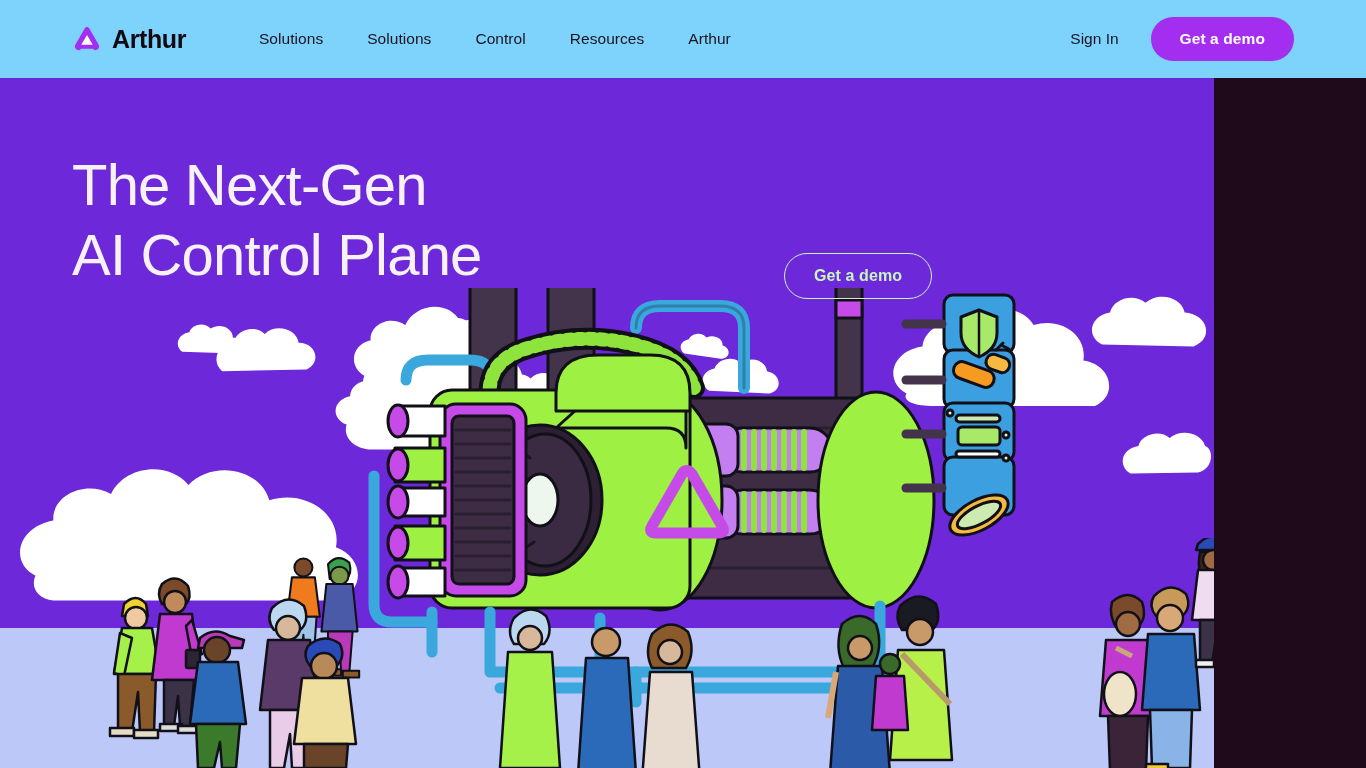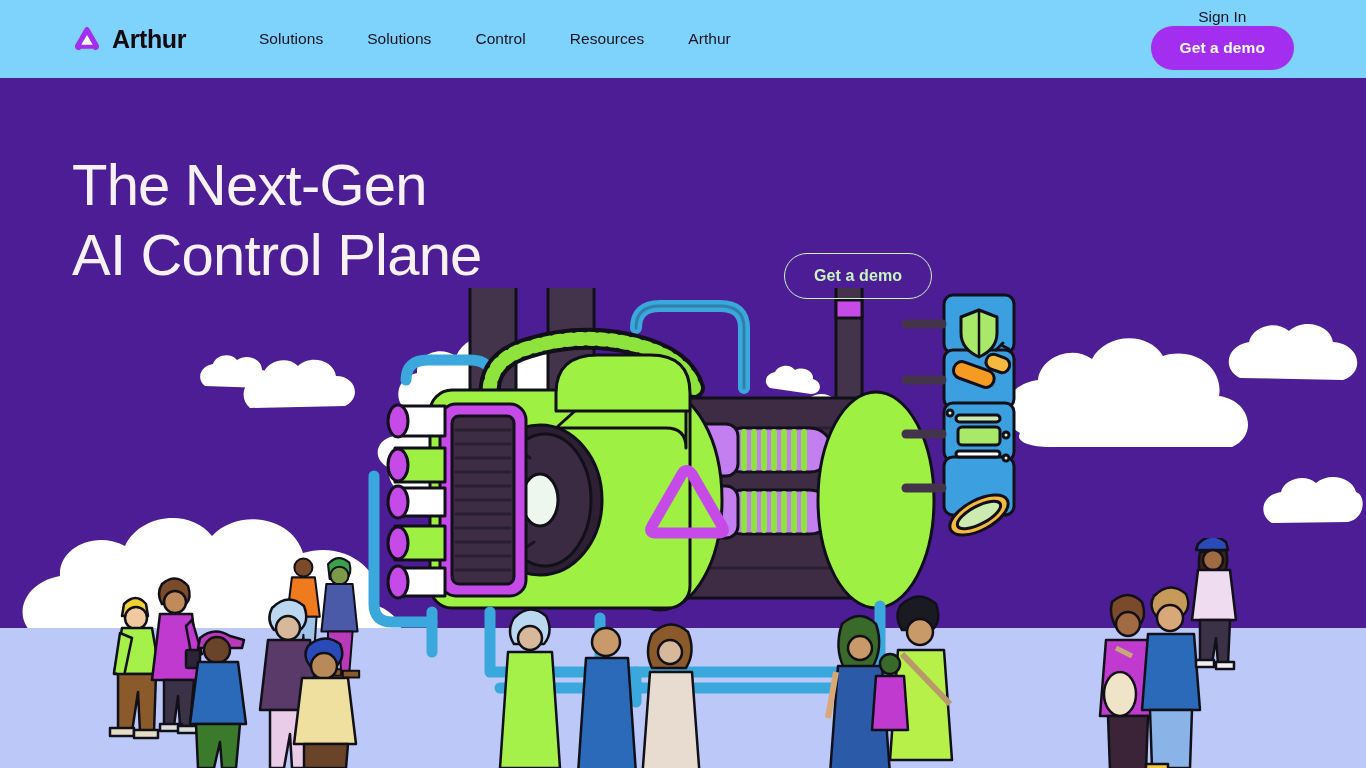--- a/index.html
+++ b/index.html
@@ -24,36 +24,36 @@
   .brand-name {
     font-size: 25px; font-weight: 700; color: #120a12; letter-spacing: -0.4px;
   }
   .nav { display: flex; align-items: center; gap: 44px; margin-left: 73px; }
   .nav-item {
     font-size: 15.5px; color: #1b1220; cursor: pointer;
     white-space: nowrap; letter-spacing: 0.05px;
   }
   .header-right {
     margin-left: auto; margin-right: 72px;
-    display: flex; align-items: center;  flex-direction: column;
+    display: flex; align-items: center; gap: 32px;
   }
   .signin { font-size: 15.5px; color: #1b1220; cursor: pointer; }
   .btn-demo-solid {
     background: #a32ef0; color: #ffffff;
     font-size: 15.5px; font-weight: 700;
     border: none; border-radius: 999px;
     padding: 13px 29px; cursor: pointer;
     letter-spacing: 0.1px;
   }
 
   
   .scene {
     position: absolute; top: 78px; left: 0;
-    width: 1366px; height: 690px;
-    background: #4c1d95;
+    width: 1214px; height: 690px;
+    background: #6d28d9;
     overflow: hidden;
   }
   .ground {
     position: absolute; left: 0; bottom: 0;
     width: 1366px; height: 140px;
     background: #bcc8f8;
   }
   .cloudlayer { position: absolute; inset: 0; }
   .hero-title {
     position: absolute; left: 72px; top: 72px;

